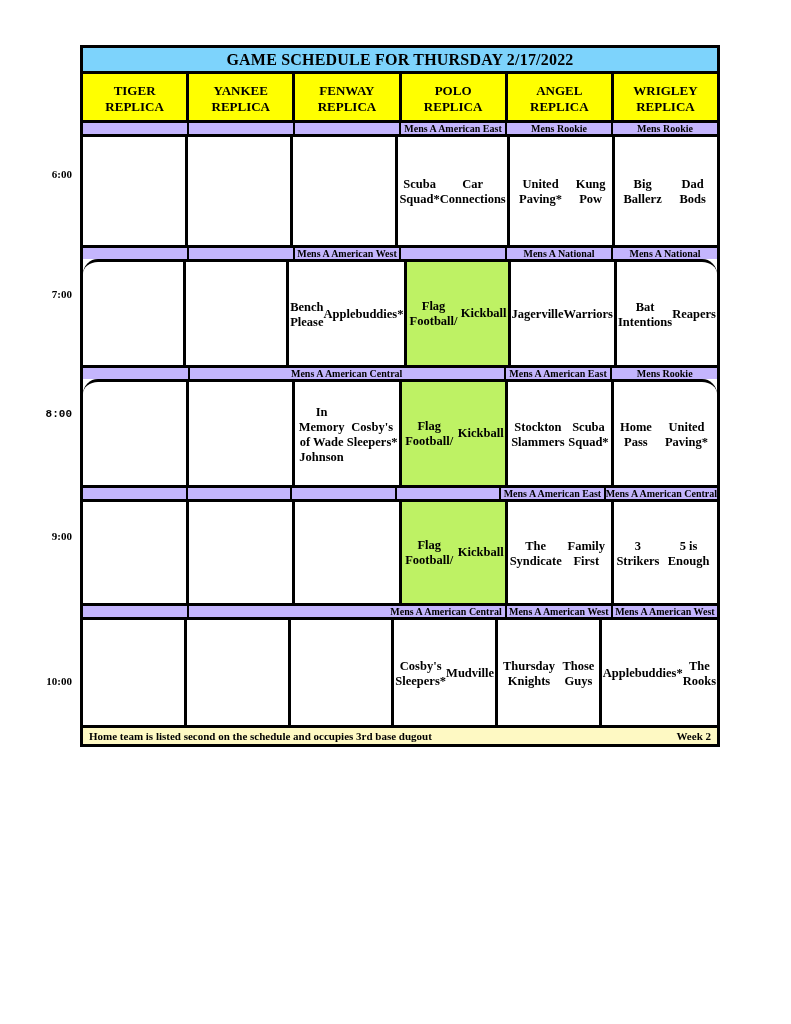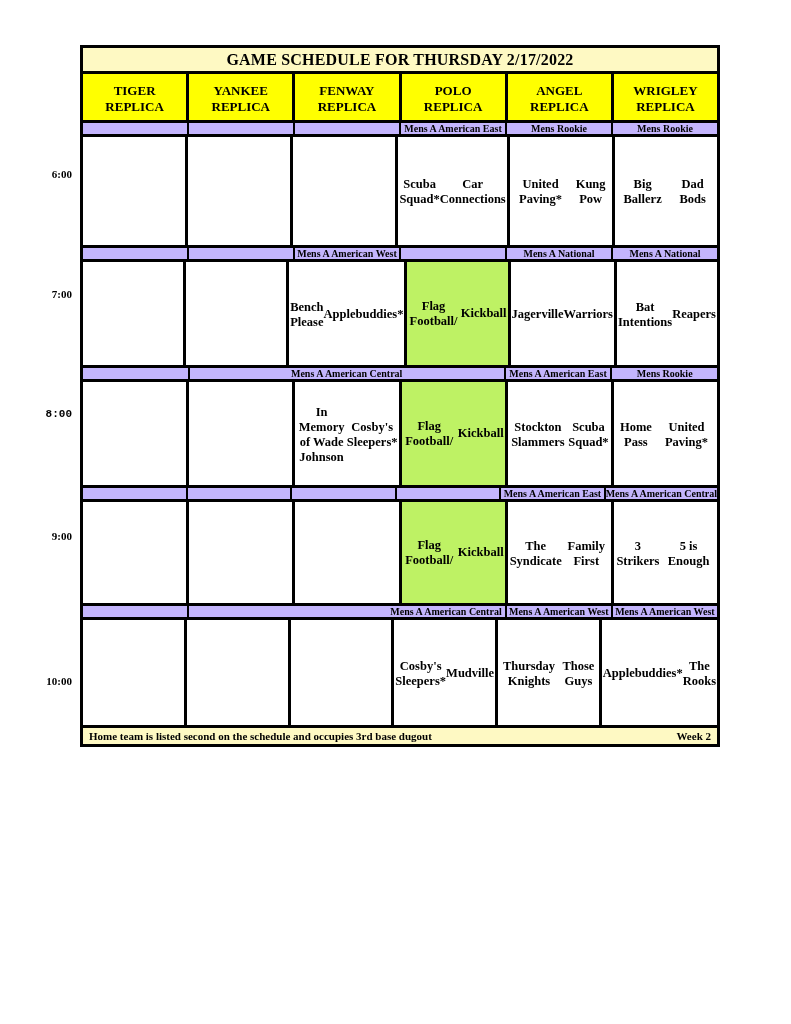--- a/index.html
+++ b/index.html
@@ -7,42 +7,42 @@
     width:791px;height:1024px;position:relative;background:#ffffff;
     font-family:"Liberation Serif", serif; color:#000;
   }
   .schedule{
     position:absolute;left:80px;top:45px;width:640px;
     border:3px solid #000;box-sizing:border-box;background:#fff;
   }
   .row{display:flex;box-sizing:border-box;}
   .row + .row{border-top:3px solid #000;}
   .title-bar{
-    height:23px;background:#fef9c3;
+    height:23px;background:#7dd3fc;
     justify-content:center;align-items:center;
     font-weight:bold;font-size:16px;letter-spacing:.2px;
   }
   .header-row{height:49px;background:#ffff00;}
   .hcell{
     flex:1;display:flex;flex-direction:column;justify-content:space-between;
     align-items:center;padding:9px 0 11px;font-weight:bold;font-size:13px;
     box-sizing:border-box;
   }
   .hcell + .hcell{border-left:3px solid #000;}
   .div-row{height:14px;background:#c4b5fd;}
   .dcell{
     flex:1;display:flex;align-items:center;justify-content:center;
     font-weight:bold;font-size:10px;white-space:nowrap;box-sizing:border-box;
     overflow:visible;
   }
   .dcell + .dcell{border-left:2px solid #000;}
   .dcell.span3{flex:3;}
   .dcell.right{justify-content:flex-end;padding-right:3px;}
   .game-row{background:#fff;}
-  .h111{height:111px;} .h106{height:106px;} .h104{height:104px;} .h108{height:108px;}
+  .h111{height:111px;} .h106{height:106px;border-radius:15px;} .h104{height:104px;} .h108{height:108px;}
   .gcell{
     flex:1;display:flex;flex-direction:row;justify-content:space-between;
     align-items:center;text-align:center;padding:19px 1px 17px;
     font-weight:bold;font-size:12.5px;line-height:15px;box-sizing:border-box;
   }
   .gcell + .gcell{border-left:3px solid #000;}
   .gcell.special{
     background:#bef264;justify-content:center;padding:0 1px;gap:2px;
   }
   .footer-row{

